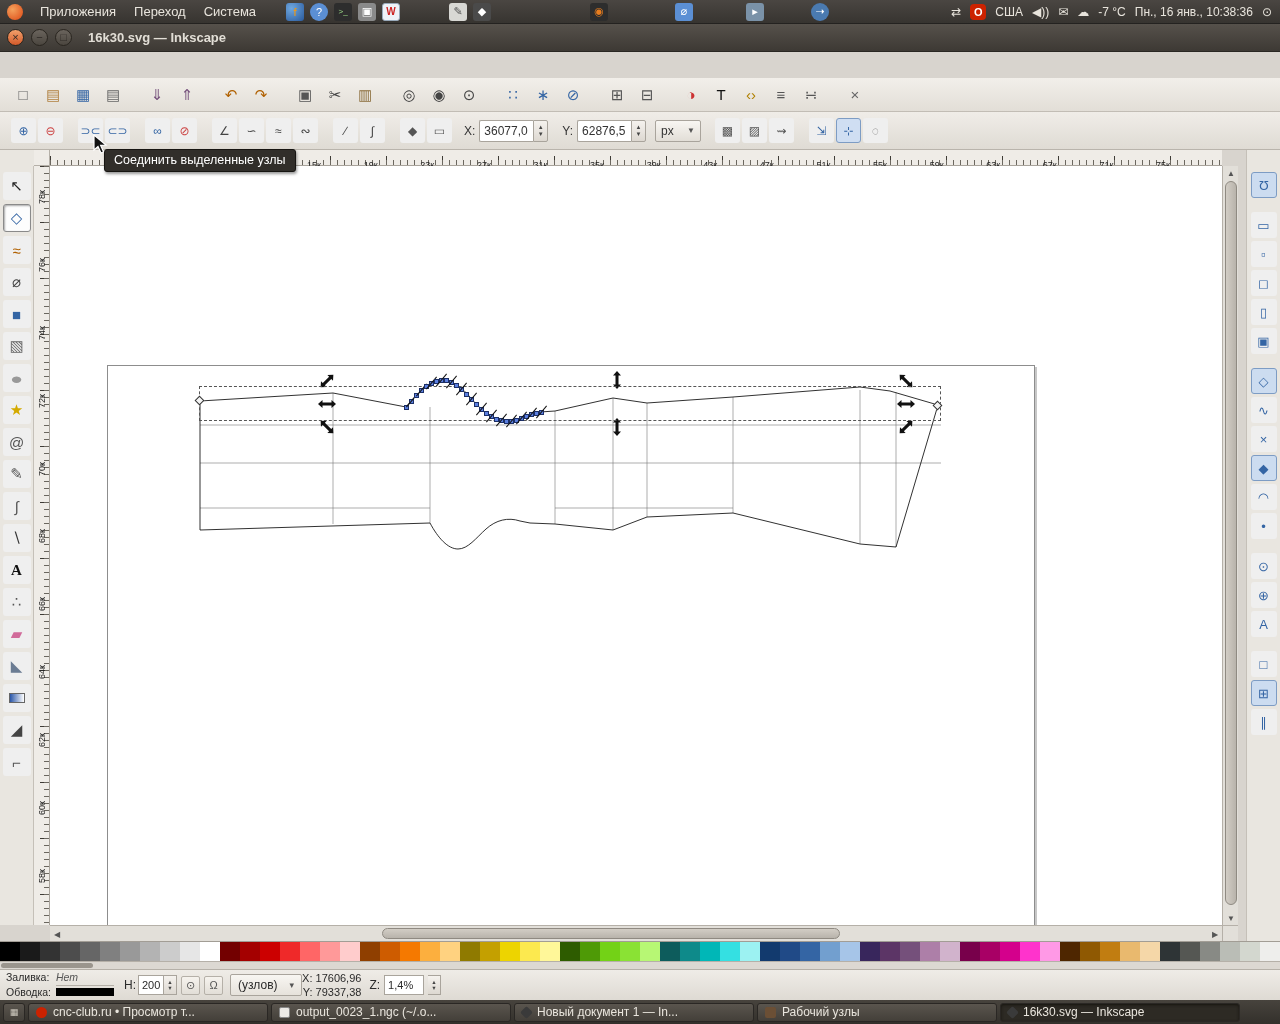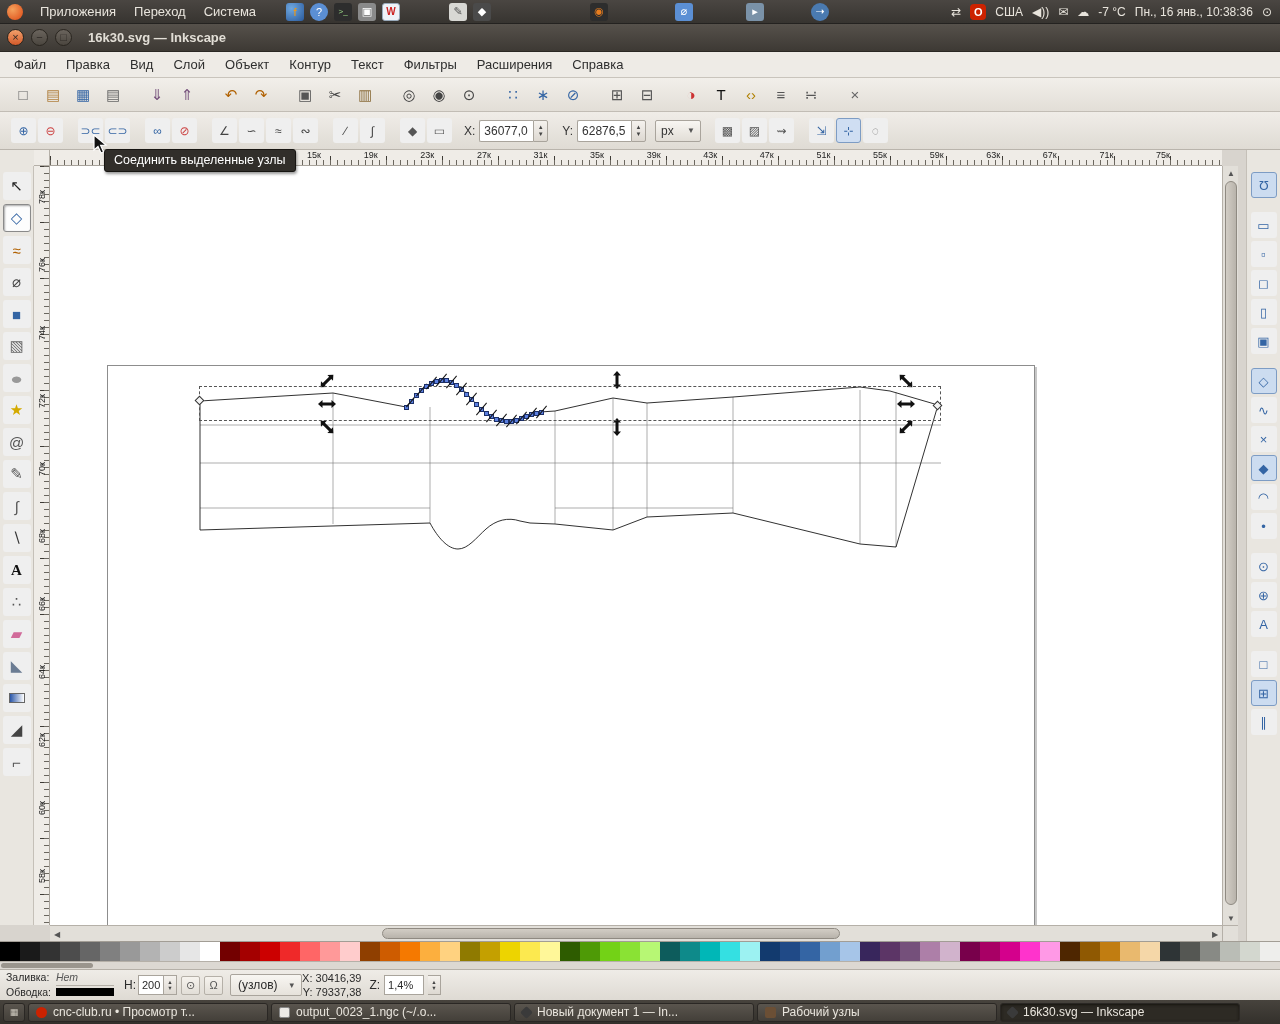--- a/index.html
+++ b/index.html
@@ -49,21 +49,21 @@
 .spin{display:flex;align-items:center;margin:0 3px}
 .spin-label{margin:0 4px 0 8px}
 .spin-box{width:54px;height:22px;background:#fff;border:1px solid #a9a49c;border-right:none;border-radius:2px 0 0 2px;font-size:12px;display:flex;align-items:center;padding-left:4px}
 .spin-arr{width:15px;height:22px;border:1px solid #a9a49c;background:linear-gradient(#f5f2ee,#ddd8d1);display:flex;flex-direction:column;align-items:center;justify-content:center;font-size:6px;color:#444;line-height:1.1;border-radius:0 2px 2px 0}
 .unitdd{width:46px;height:22px;margin-left:6px;border:1px solid #a9a49c;border-radius:2px;background:linear-gradient(#f8f6f2,#e2ded7);display:flex;align-items:center;justify-content:space-between;padding:0 5px;font-size:12px}
 
 
 .ruler-corner{position:absolute;left:34px;top:150px;width:16px;height:16px;background:#efece7;border-right:1px solid #b5b0a8;border-bottom:1px solid #b5b0a8}
 .corner-l{position:absolute;left:0;top:150px;width:34px;height:16px;background:#e9e6e0}
 .ruler-top{position:absolute;left:50px;top:150px;width:1172px;height:16px;background-color:#efece7;border-bottom:1px solid #a8a39b;background-image:repeating-linear-gradient(90deg,#6b675f 0 1px,transparent 1px 7px),repeating-linear-gradient(90deg,#3e3b36 0 1px,transparent 1px 56px);background-size:100% 5px,100% 9px;background-repeat:repeat-x,repeat-x;background-position:left bottom,left bottom}
-.rt-labels{position:absolute;left:0;top:0;right:0;height:16px;display:flex;justify-content:space-between;padding:0 52px 0 98px;font-size:9px;color:#222}
+.rt-labels{position:absolute;left:0;top:0;right:0;height:16px;display:flex;justify-content:space-between;padding:10px 52px 0 98px;font-size:9px;color:#222}
 .ruler-left{position:absolute;left:34px;top:166px;width:16px;height:759px;background-color:#efece7;border-right:1px solid #a8a39b;background-image:repeating-linear-gradient(180deg,#6b675f 0 1px,transparent 1px 7px),repeating-linear-gradient(180deg,#3e3b36 0 1px,transparent 1px 56px);background-size:5px 100%,9px 100%;background-repeat:repeat-y,repeat-y;background-position:right top,right top}
 .rl-labels{position:absolute;left:0;top:0;bottom:0;width:16px;display:flex;flex-direction:column;justify-content:space-between;align-items:center;padding:26px 0 44px;font-size:9px;color:#222}
 .rl-labels span{transform:rotate(-90deg);display:inline-block}
 
 .toolbox{position:absolute;left:0;top:166px;width:34px;height:759px;background:#e9e6e0;border-right:1px solid #c5c0b8;display:flex;flex-direction:column;align-items:center;padding-top:6px}
 .tool{width:28px;height:28px;margin-bottom:4px;display:flex;align-items:center;justify-content:center;font-size:15px;border:1px solid transparent;border-radius:3px;flex:none}
 .tool.active{background:#fdfdfd;border-color:#8a8a8a;box-shadow:inset 1px 1px 2px #aaa}
 .tool.wide span{display:inline-block;transform:scaleX(1.45)}
 .tool.serif span{font-family:"Liberation Serif","DejaVu Serif",serif;font-weight:bold}
 .tool.grad span{display:inline-block;width:16px;height:10px;background:linear-gradient(90deg,#2a56a8,#fff);border:1px solid #666}
@@ -189,33 +189,20 @@
     </div>
   </div>
 
   <div class="titlebar">
     <div class="wbtn close">×</div>
     <div class="wbtn">−</div>
     <div class="wbtn">□</div>
     <div class="wtitle">16k30.svg — Inkscape</div>
   </div>
 
-  <div class="menubar">
-
-  <div class="menu-item">Файл</div>
-      <div class="menu-item">Правка</div>
-      <div class="menu-item">Вид</div>
-      <div class="menu-item">Слой</div>
-      <div class="menu-item">Объект</div>
-      <div class="menu-item">Контур</div>
-      <div class="menu-item">Текст</div>
-      <div class="menu-item">Фильтры</div>
-      <div class="menu-item">Расширения</div>
-      <div class="menu-item">Справка</div>
-    </div>
 
   <div class="cmdbar">
 
   <button class="tbtn">
         <span style="color: rgb(102, 102, 102);">□</span>
       </button>
       <button class="tbtn">
         <span style="color: rgb(176, 128, 64);">▤</span>
       </button>
       <button class="tbtn">
@@ -708,21 +695,21 @@
         <span>▲</span>
         <span>▼</span>
       </div>
     <div class="sb-icon">⊙</div>
     <div class="sb-icon">Ω</div>
     <div class="layer-combo">
       <span>(узлов)</span>
       <span style="font-size:9px;color:#555">▾</span>
     </div>
     <div class="sb-coords">
-      <div>X: 30416,39</div>
+      <div>X: 17606,96</div>
       <div>Y: 79337,38</div>
     </div>
     <div class="zoom-wrap">
       <span>Z:</span>
       <div class="zoom-box">1,4%</div>
       <div class="op-arr">
           <span>▲</span>
           <span>▼</span>
         </div>
     </div>

